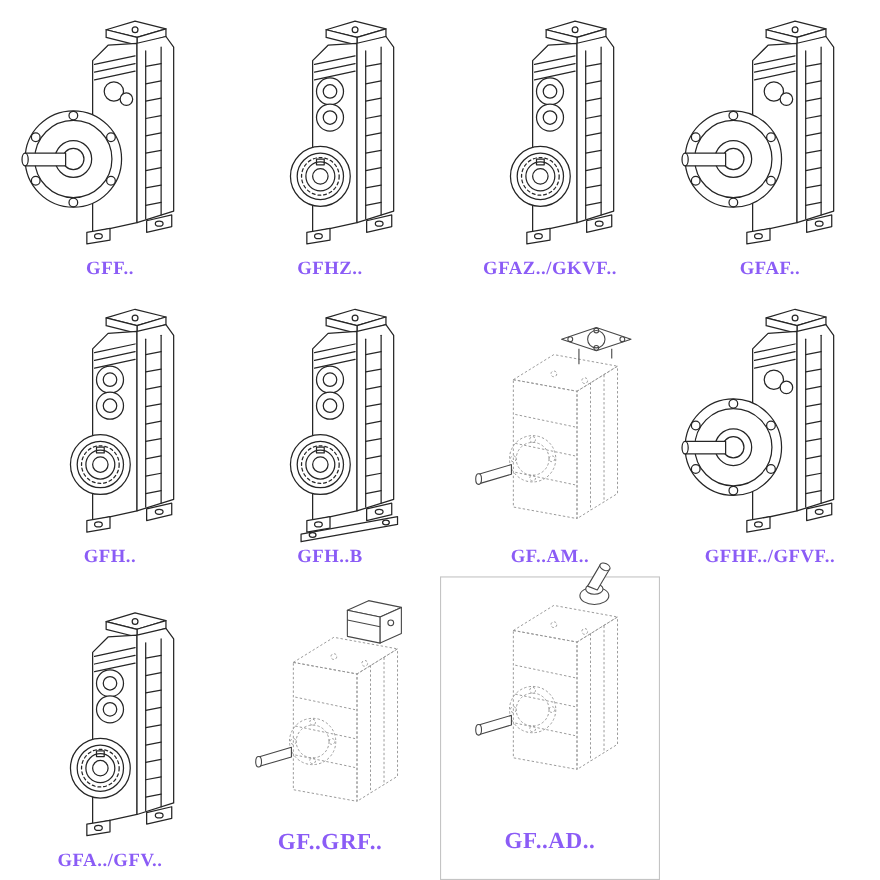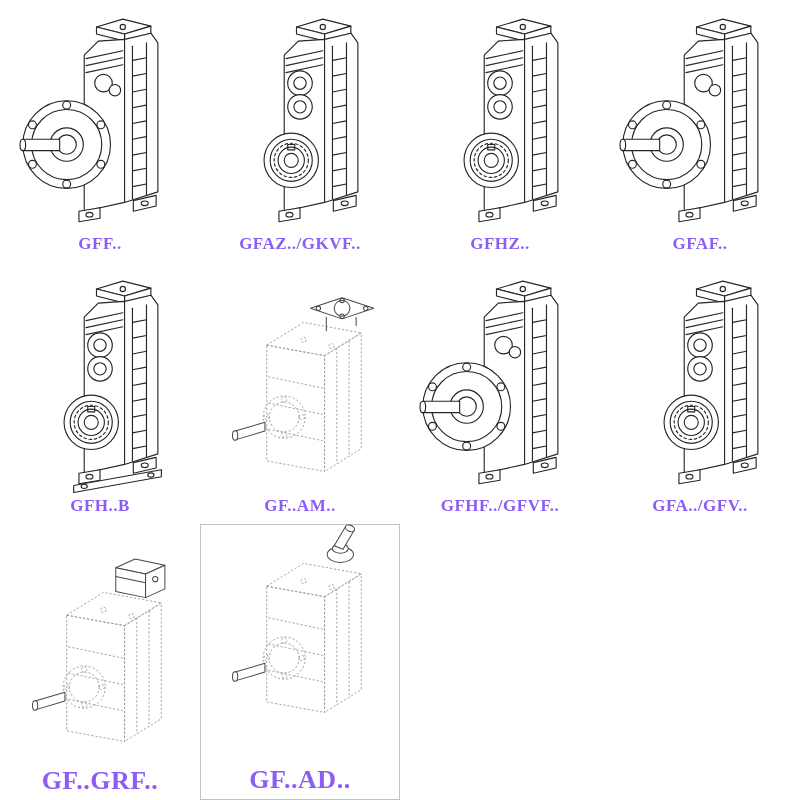--- a/index.html
+++ b/index.html
@@ -2,21 +2,21 @@
 <html><head>
 <meta charset="utf-8">
 <style>
   html,body{margin:0;padding:0;background:#fff;}
   body{width:800px;height:800px;overflow:hidden;font-family:"Liberation Serif",serif;}
   .grid{display:grid;grid-template-columns:repeat(4,200px);grid-template-rows:262px 262px 276px;width:800px;height:800px;background:#fff;}
   .cell{margin:0;display:flex;flex-direction:column;align-items:center;justify-content:flex-end;box-sizing:border-box;position:relative;}
   .cell-boxed{border:1px solid #c4c4c4;gap:28px;}
   .drawing{width:186px;height:228px;flex:0 0 auto;}
   .label{font-weight:700;font-size:17px;letter-spacing:.5px;color:#8b5cf6;margin:0 0 8px 0;white-space:nowrap;}
-  .label-big{font-size:26px;margin-bottom:4px;}
+  .label-big{font-size:21px;margin-bottom:22px;}
   
   svg .ln{stroke:#262626;fill:none;stroke-width:1.3;stroke-linejoin:round;stroke-linecap:round;}
   svg .ghost{stroke:#979797;fill:none;stroke-width:1;stroke-dasharray:2.5 2.2;stroke-linejoin:round;}
   svg .sol{stroke:#474747;fill:none;stroke-width:1.15;stroke-linejoin:round;}
   svg .dash{stroke-dasharray:3 3;}
 </style>
 </head>
 <body>
 
 <svg width="0" height="0" style="position:absolute" aria-hidden="true">
@@ -179,37 +179,43 @@
     <svg class="drawing" viewBox="0 0 200 260">
         <use href="#sym-flange"></use>
       </svg>
     <figcaption class="label">GFF..</figcaption>
   </figure>
 
   <figure class="cell">
     <svg class="drawing" viewBox="0 0 200 260">
         <use href="#sym-bore"></use>
       </svg>
+    <figcaption class="label">GFHZ..</figcaption>
+  </figure>
+
+  <figure class="cell">
+    <svg class="drawing" viewBox="0 0 200 260">
+        <use href="#sym-bore"></use>
+      </svg>
     <figcaption class="label">GFAZ../GKVF..</figcaption>
   </figure>
 
   <figure class="cell">
     <svg class="drawing" viewBox="0 0 200 260">
-        <use href="#sym-bore"></use>
-      </svg>
-    <figcaption class="label">GFHZ..</figcaption>
-  </figure>
-
-  <figure class="cell">
-    <svg class="drawing" viewBox="0 0 200 260">
         <use href="#sym-flange"></use>
       </svg>
     <figcaption class="label">GFAF..</figcaption>
   </figure>
 
+  <figure class="cell">
+    <svg class="drawing" viewBox="0 0 200 260">
+        <use href="#sym-bore"></use>
+      </svg>
+    <figcaption class="label">GFH..</figcaption>
+  </figure>
 
   <figure class="cell">
     <svg class="drawing" viewBox="0 0 200 260">
         <use href="#sym-bore-b"></use>
       </svg>
     <figcaption class="label">GFH..B</figcaption>
   </figure>
 
   <figure class="cell">
     <svg class="drawing" viewBox="0 0 200 260">

